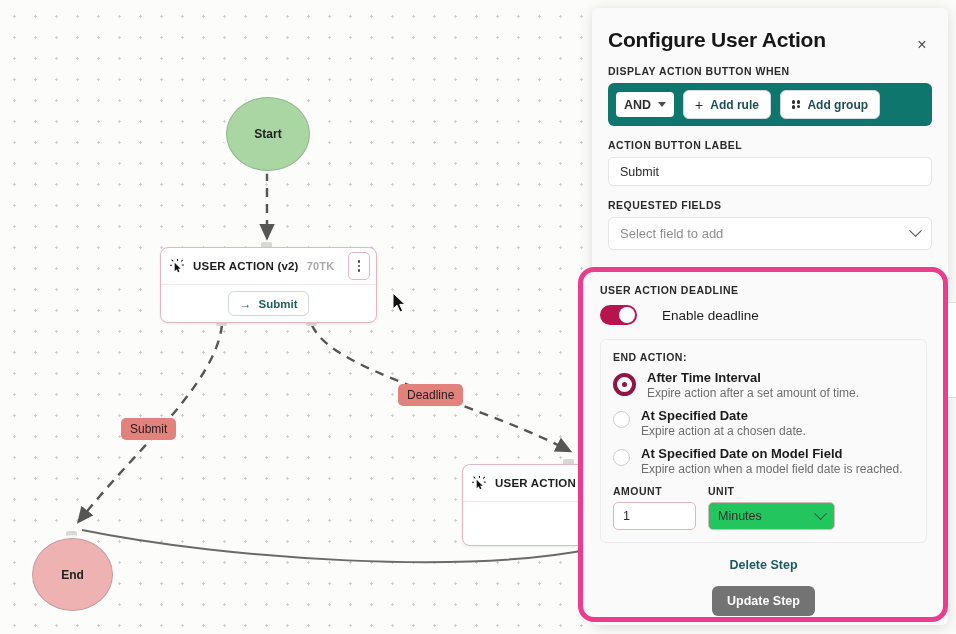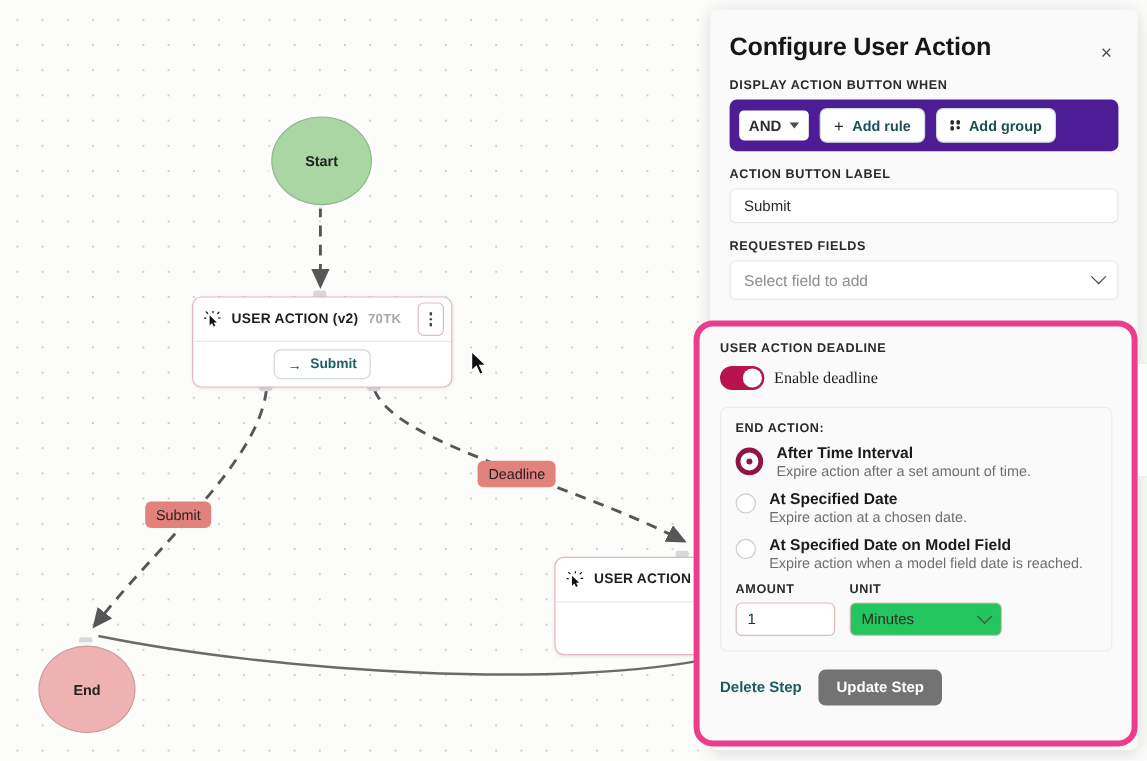--- a/index.html
+++ b/index.html
@@ -114,21 +114,21 @@
   #close-btn {
     margin-left: auto; width: 20px; height: 20px; position: relative; top: 3px;
     display: flex; align-items: center; justify-content: center;
     font-size: 16px; color: #4a4a4a;
   }
   .field-label {
     font-size: 10.5px; font-weight: bold; color: #2a2a2a;
     letter-spacing: .5px; margin: 13px 0 6px 0;
   }
   .rule-bar {
-    background: #4c1d95; border-radius: 6px; padding: 7px 8px;
+    background: #0f766e; border-radius: 6px; padding: 7px 8px;
     display: flex; align-items: center; gap: 9px;
   }
   .and-select {
     background: #fff; border-radius: 4px; height: 25px;
     display: flex; align-items: center; gap: 7px;
     padding: 0 8px; font-size: 12.5px; font-weight: bold; color: #2d2d2d;
   }
   .caret { width: 0; height: 0; border-left: 4.5px solid transparent;
            border-right: 4.5px solid transparent; border-top: 5px solid #4d4d4d; }
   .ghost-btn {
@@ -170,21 +170,21 @@
     width: 370px; height: 355px;
     border: 5px solid #ec3d8d;
     border-radius: 16px;
     box-sizing: border-box;
     background: #fbfafa;
   }
   .dl-inner { padding: 12px 16px 0 17px; }
   #deadline-section-label {
     font-size: 10.5px; font-weight: bold; color: #2a2a2a; letter-spacing: .5px;
   }
-  .toggle-row { display: flex; align-items: center; gap: 8px; margin-top: 9px; font-family: Liberation Serif, serif; }
+  .toggle-row { display: flex; align-items: center; gap: 25px; margin-top: 9px; }
   .toggle {
     width: 37px; height: 20px; border-radius: 10px; background: #b7144f;
     position: relative; flex: none;
   }
   .toggle .knob {
     position: absolute; right: 2px; top: 2px;
     width: 16px; height: 16px; border-radius: 50%; background: #fff;
   }
   #enable-deadline-label { font-size: 13.5px; color: #1d1d1d; }
 
@@ -217,21 +217,21 @@
     display: flex; align-items: center; padding: 0 9px;
     font-size: 12.5px; color: #2b2b2b;
   }
   .unit-input {
     width: 127px; box-sizing: border-box; height: 28px;
     border: 1px solid #e3b7b7; border-radius: 5px; background: #22c55e;
     display: flex; align-items: center; padding: 0 9px;
     font-size: 12.5px; color: #2b2b2b;
   }
 
-  .dl-footer { display: flex; align-items: center; justify-content: flex-start; gap: 14px; margin-top: 15px; }
+  .dl-footer { display: flex; align-items: center; justify-content: center; gap: 14px; margin-top: 15px; flex-direction: column; }
   #delete-step-btn { font-size: 12.5px; font-weight: bold; color: #1d5a60; }
   #update-step-btn {
     background: #737373; color: #fff; font-size: 12.5px; font-weight: bold;
     border-radius: 6px; padding: 8px 15px;
   }
 
   
   #talk-to-us {
     position: absolute; right: 0px; top: 302px;
     width: 26px; height: 94px;

